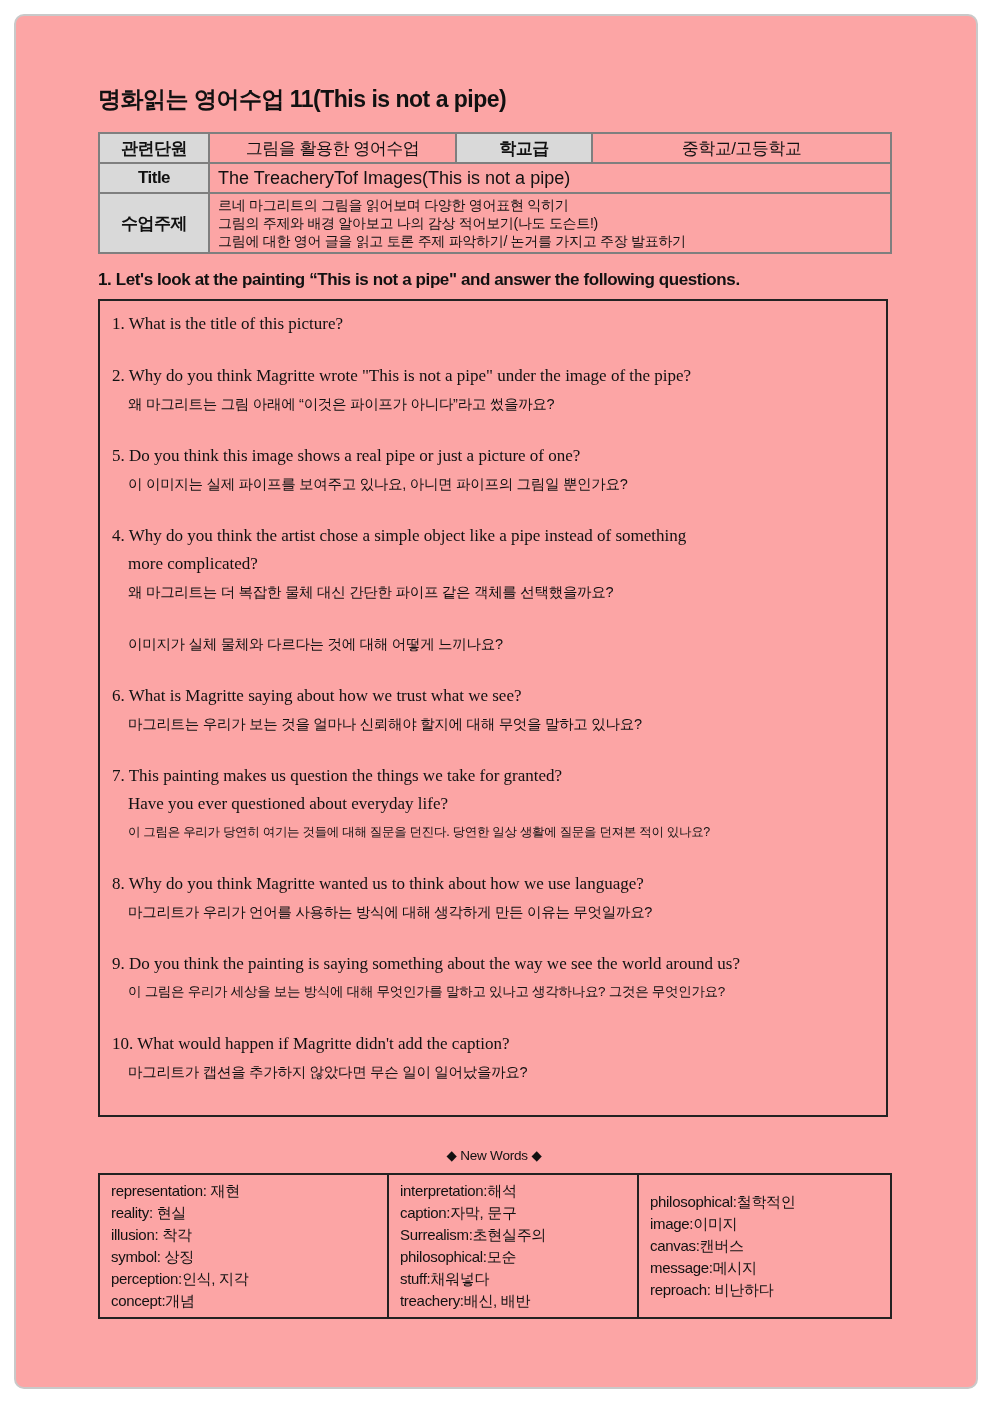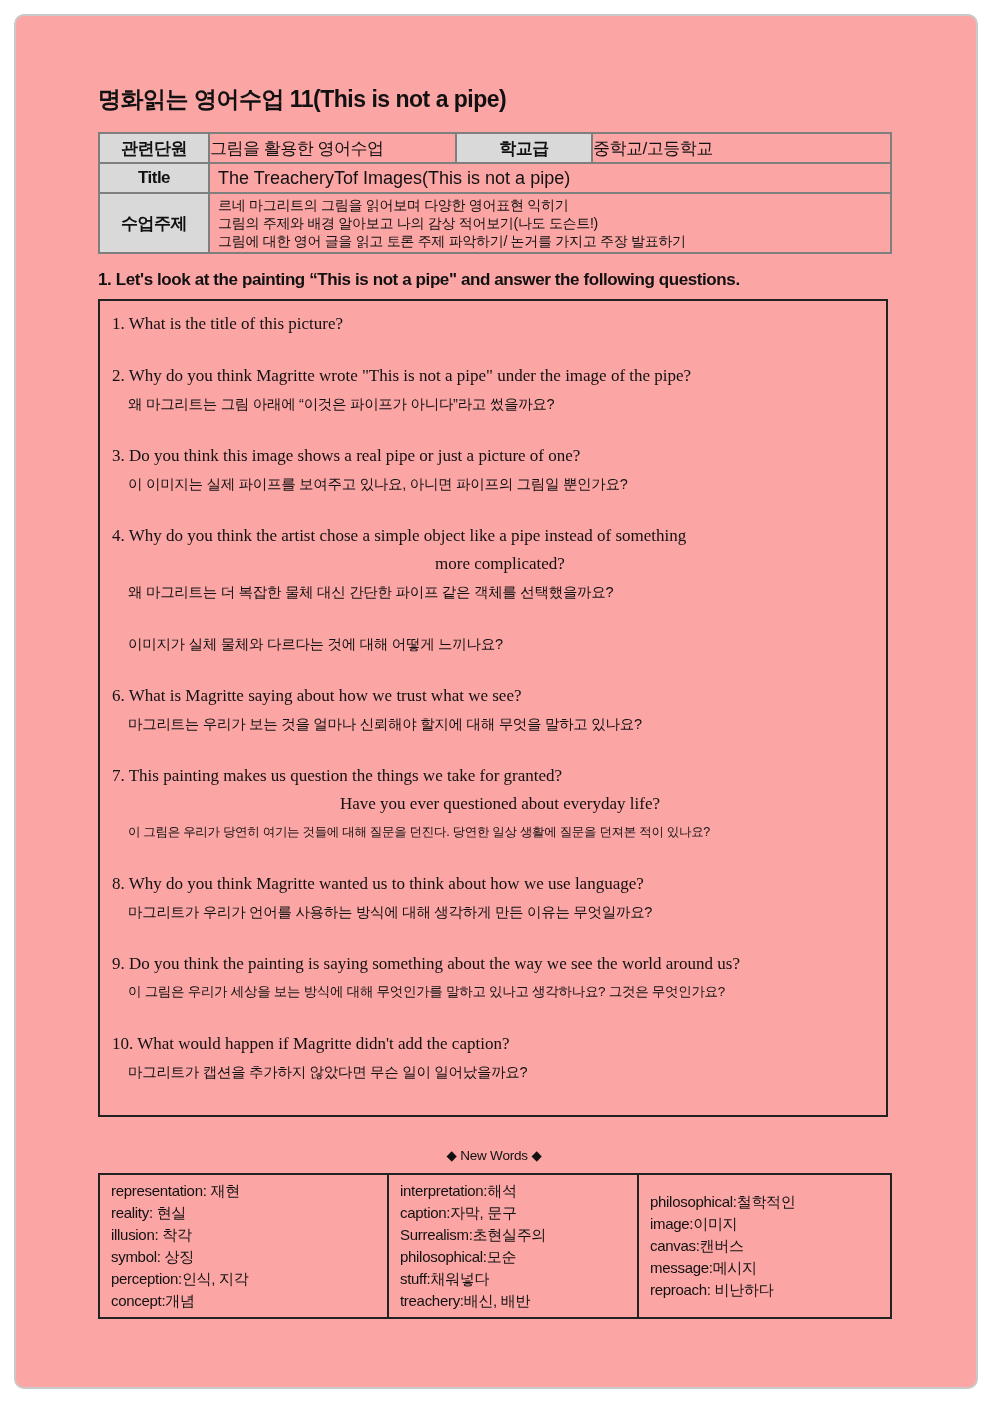--- a/index.html
+++ b/index.html
@@ -26,42 +26,42 @@
     border-collapse: collapse; table-layout: fixed;
   }
   .info-table td {
     border: 2px solid #7f7f7f; overflow: hidden;
   }
   .info-table .hdr {
     background: #d9d9d9; font-weight: 700; text-align: center;
     font-size: 17px; letter-spacing: -0.5px;
   }
   .row-small td { height: 30px; }
-  .val-center { text-align: left; font-size: 17px; letter-spacing: -0.5px; }
+  .val-center { text-align: center; font-size: 17px; letter-spacing: -0.5px; }
   .title-val { font-size: 18px; padding-left: 8px; white-space: nowrap; }
   .topic-cell { padding: 2px 0 2px 8px; }
   .topic-line { font-size: 14px; line-height: 18px; letter-spacing: -0.3px; white-space: nowrap; overflow: hidden; }
 
   .section-heading {
     margin-top: 16px;
     font-size: 17px; font-weight: 700; letter-spacing: -0.4px;
     white-space: nowrap;
   }
 
   
   .question-box {
     margin-top: 9px; width: 790px; height: 818px;
     border: 2px solid #222222;
     padding: 9px 14px 0 12px;
     overflow: hidden;
   }
   .q-block { margin-bottom: 24px; }
   .q-line { line-height: 28px; white-space: nowrap; overflow: hidden; }
   .en { font-family: "Liberation Serif", serif; font-size: 17px; }
-  .en-indent { padding-left: 16px; text-align: center; }
+  .en-indent { padding-left: 16px; }
   .ko { font-family: "Liberation Sans", sans-serif; font-size: 14.5px; padding-left: 16px; letter-spacing: -0.3px; }
   .ko-mid { font-size: 13.5px; }
   .ko-long { font-size: 12.5px; }
 
   
   .new-words-heading {
     margin-top: 30px; width: 792px; text-align: center;
     font-size: 13.5px; letter-spacing: -0.2px;
   }
   .words-table {
@@ -116,21 +116,21 @@
 
     <div class="question-box">
       <div class="q-block">
         <div class="q-line en">1. What is the title of this picture?</div>
       </div>
       <div class="q-block">
         <div class="q-line en">2. Why do you think Magritte wrote "This is not a pipe" under the image of the pipe?</div>
         <div class="q-line ko">왜 마그리트는 그림 아래에 “이것은 파이프가 아니다”라고 썼을까요?</div>
       </div>
       <div class="q-block">
-        <div class="q-line en">3. Do you think this image shows a real pipe or just a picture of one?</div>
+        <div class="q-line en">5. Do you think this image shows a real pipe or just a picture of one?</div>
         <div class="q-line ko">이 이미지는 실제 파이프를 보여주고 있나요, 아니면 파이프의 그림일 뿐인가요?</div>
       </div>
       <div class="q-block">
         <div class="q-line en">4. Why do you think the artist chose a simple object like a pipe instead of something</div>
         <div class="q-line en en-indent">more complicated?</div>
         <div class="q-line ko">왜 마그리트는 더 복잡한 물체 대신 간단한 파이프 같은 객체를 선택했을까요?</div>
       </div>
       <div class="q-block">
         <div class="q-line ko">이미지가 실체 물체와 다르다는 것에 대해 어떻게 느끼나요?</div>
       </div>

